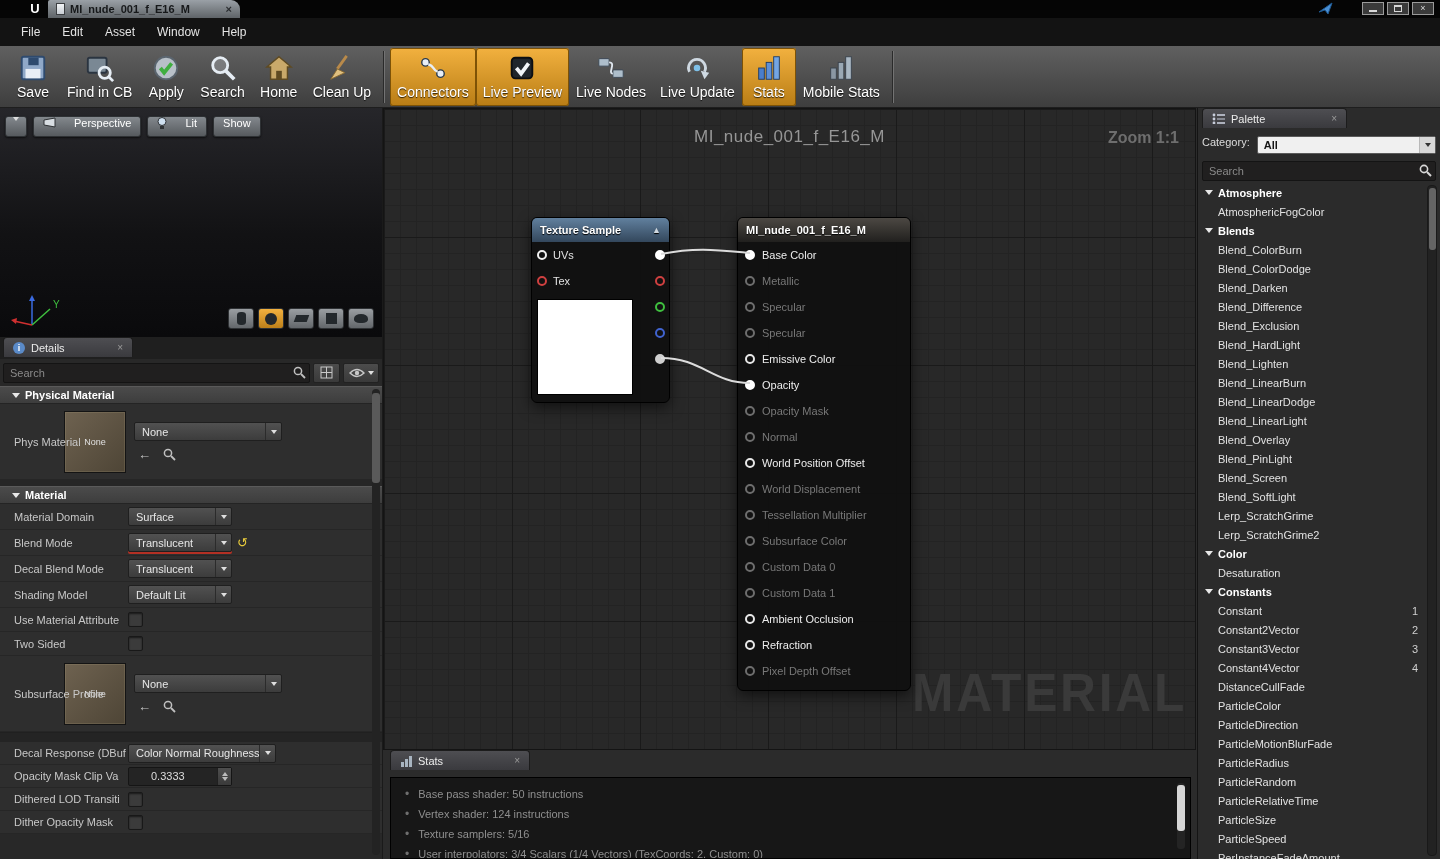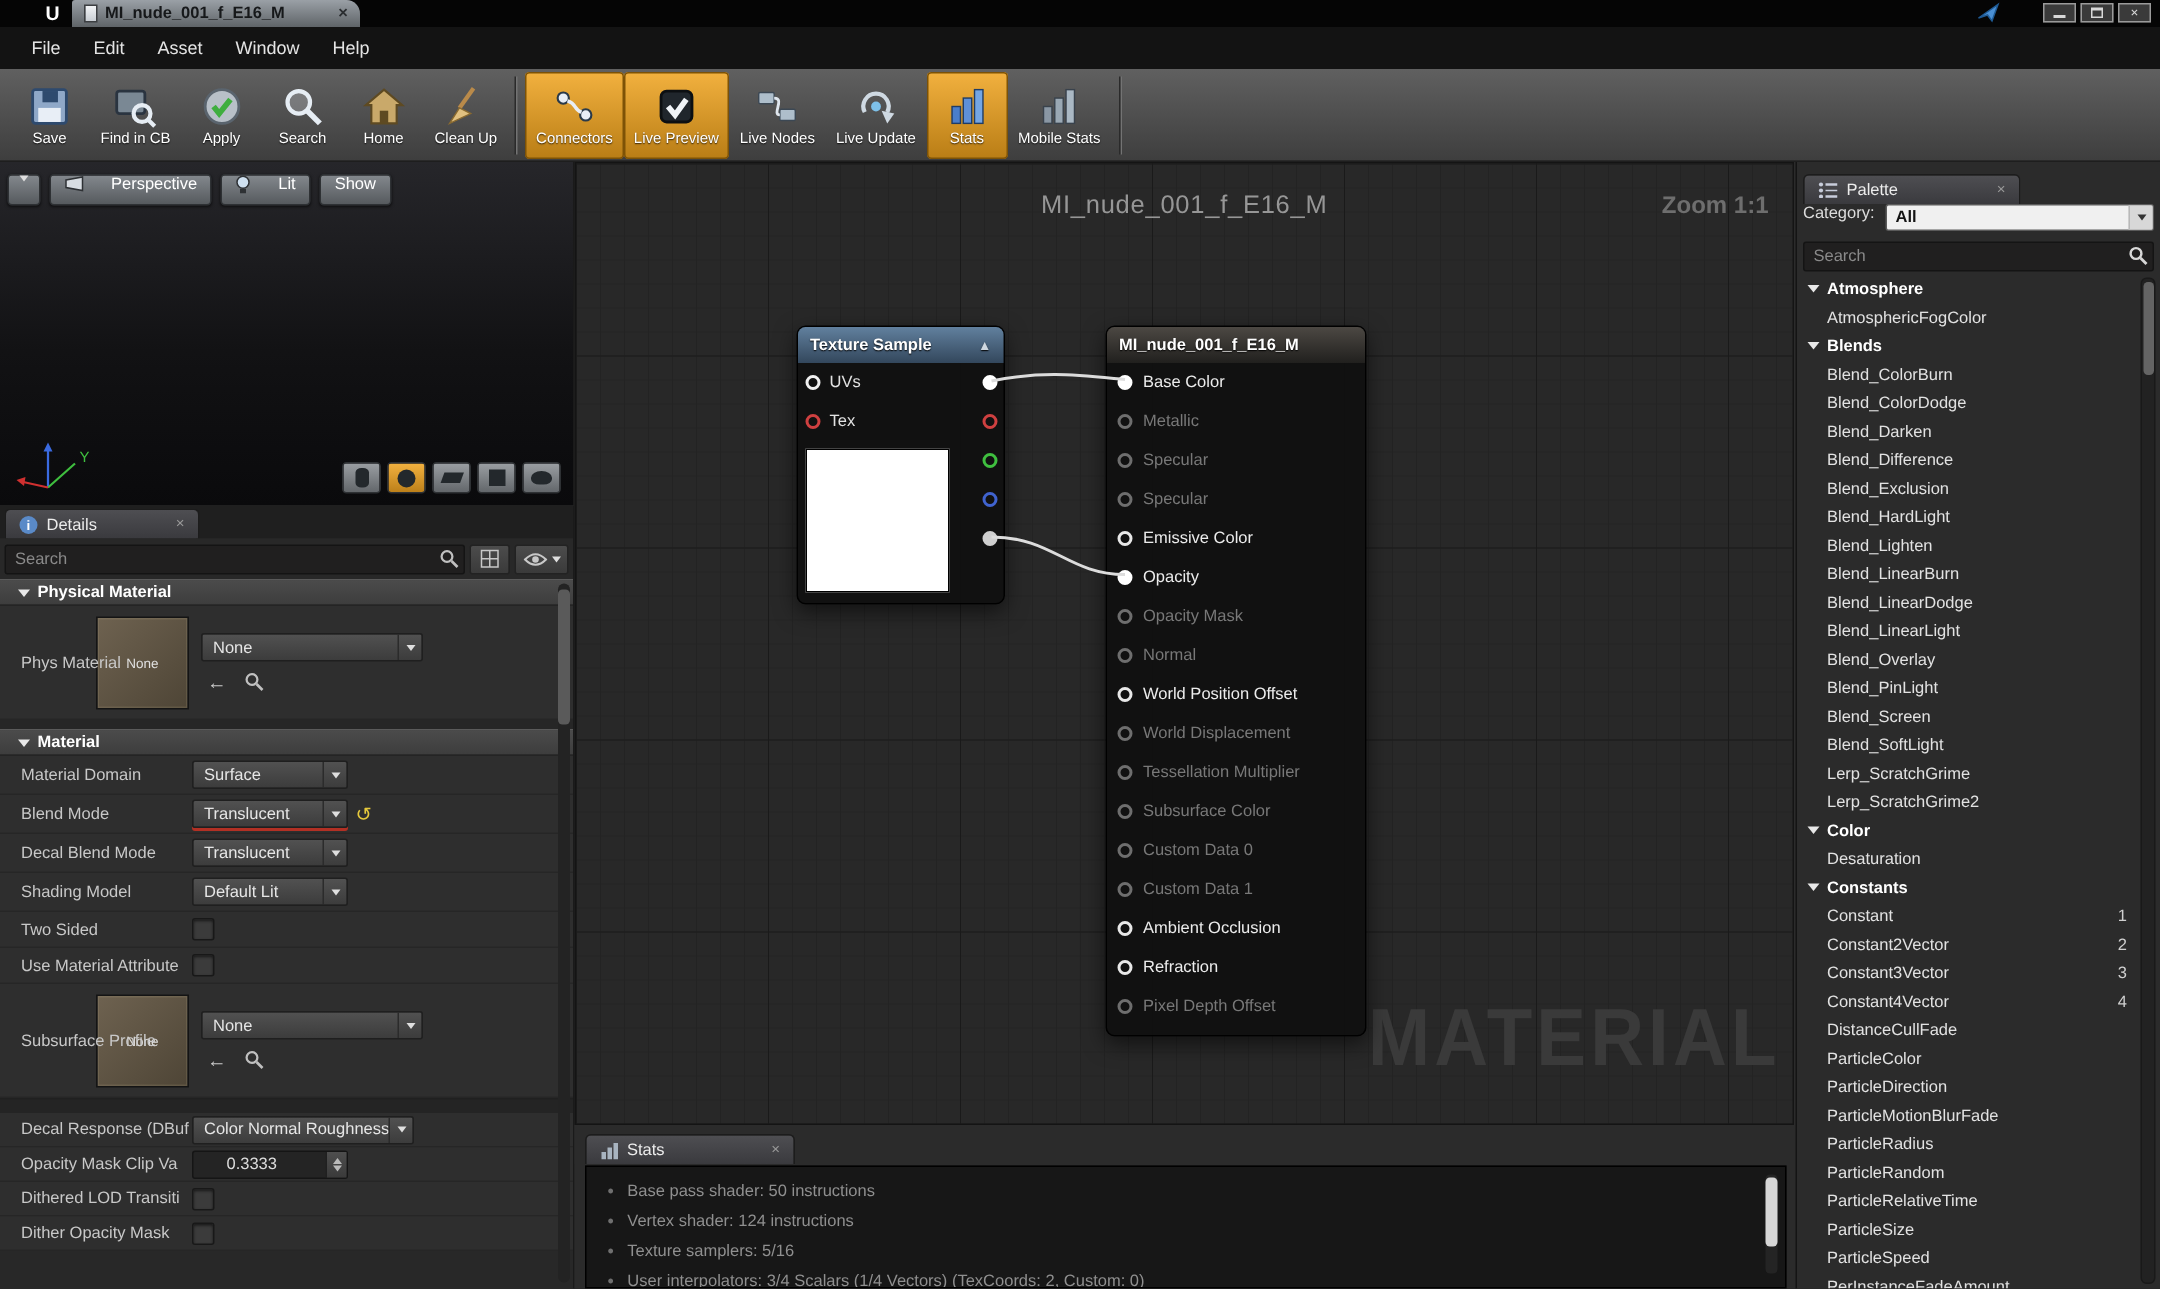--- a/index.html
+++ b/index.html
@@ -20,42 +20,42 @@
 
 
 #menubar{position:absolute;left:0;top:18px;width:1440px;height:28px;background:#131313;display:flex;align-items:center;padding-left:10px}
 .menu-item{padding:4px 11px;font-size:12px;color:#e4e4e4}
 
 
 #toolbar{position:absolute;left:0;top:46px;width:1440px;height:62px;background:linear-gradient(#606060,#3e3e3e);border-bottom:1px solid #1e1e1e;display:flex;align-items:center;padding:0 6px}
 .tb-btn{min-width:54px;height:58px;display:flex;flex-direction:column;align-items:center;justify-content:center;gap:1px;border-radius:3px;padding:0 7px}
 .tb-btn.active{background:linear-gradient(#f2b13f,#b97d15);box-shadow:inset 0 0 0 1px #7d5206}
 .tb-btn svg{width:30px;height:30px}
-.tb-label{font-size:10px;color:#fff;text-shadow:0 1px 1px rgba(0,0,0,.8);white-space:nowrap}
+.tb-label{font-size:14px;color:#fff;text-shadow:0 1px 1px rgba(0,0,0,.8);white-space:nowrap}
 .tb-sep{width:2px;height:52px;margin:0 5px;border-left:1px solid #2a2a2a;border-right:1px solid #737373}
 
 
 #viewport{position:absolute;left:0;top:108px;width:383px;height:229px;background:linear-gradient(#26262a 0%,#121214 55%,#0a0a0c 100%);border-right:1px solid #1a1a1a;overflow:hidden}
 #vp-toolbar{position:absolute;left:5px;top:8px;display:flex;gap:6px}
 .vp-btn{height:21px;background:linear-gradient(#83888d,#565a5e);border:1px solid #2e3134;border-radius:3px;color:#fff;display:flex;align-items:flex-start;gap:18px;padding:0 9px;box-shadow:0 1px 2px rgba(0,0,0,.6)}
 .vp-btn.small{padding:0 7px}
 .dda{width:0;height:0;border-left:3.5px solid transparent;border-right:3.5px solid transparent;border-top:4px solid #dfdfdf}
 #vp-shapes{position:absolute;right:8px;bottom:8px;display:flex;gap:4px}
 .shape-btn{width:26px;height:21px;background:linear-gradient(#9a9ea2,#63676b);border:1px solid #2e3134;border-radius:3px;display:flex;align-items:center;justify-content:center}
 .shape-btn.active{background:linear-gradient(#f2b13f,#bd801a)}
 .sh-cyl{width:9px;height:13px;background:#23282c;border-radius:4px/3px}
 .sh-sph{width:12px;height:12px;border-radius:50%;background:#23282c}
 .sh-pln{width:13px;height:7px;background:#23282c;transform:skewX(-20deg)}
 .sh-cub{width:11px;height:11px;background:#23282c}
 .sh-tea{width:14px;height:9px;background:#23282c;border-radius:50% 50% 40% 40%}
 #axis-gizmo{position:absolute;left:10px;bottom:6px}
 
 
 #details{position:absolute;left:0;top:337px;width:383px;height:522px;background:#282828;border-right:1px solid #1a1a1a}
-.tabrow{height:22px;background:#1f1f1f;display:flex;align-items:flex-end;padding-left:3px}
+.tabrow{height:22px;background:#1f1f1f;display:flex;padding-left:3px}
 .panel-tab{height:20px;min-width:130px;background:linear-gradient(#4e4e52,#3a3a3e);border:1px solid #1c1c1c;border-bottom:none;border-radius:4px 4px 0 0;display:flex;align-items:center;gap:6px;padding:0 9px;color:#ececec}
 .panel-tab .tab-x{color:#9a9a9a;font-size:10px;margin-left:auto}
 .info-badge{width:12px;height:12px;border-radius:50%;background:#5a8ac8;color:#fff;font-size:9px;font-weight:bold;text-align:center;line-height:12px;flex:none}
 #details-search-row{height:27px;display:flex;align-items:center;gap:3px;padding:0 3px;background:#282828}
 .search-box{position:relative;flex:1;height:20px}
 .search-box input{width:100%;height:100%;background:#201f1f;border:1px solid #141414;border-radius:2px;color:#cfcfcf;font-size:11px;padding:0 20px 0 6px;font-family:inherit;outline:none}
 .search-box input::placeholder{color:#8a8a8a}
 .search-mag{position:absolute;right:4px;top:3px}
 .sq-btn{width:27px;height:20px;background:linear-gradient(#4c4c4c,#3a3a3a);border:1px solid #222;border-radius:2px;display:flex;align-items:center;justify-content:center;gap:3px;flex:none}
 .section-hdr{height:18px;background:linear-gradient(#4b4b4b,#3d3d3d);border-top:1px solid #5a5a5a;border-bottom:1px solid #242424;display:flex;align-items:center;padding-left:12px;gap:5px;font-weight:bold;color:#fff}
@@ -416,25 +416,25 @@
   <div class="prop-row">
     <span class="prop-label">Shading Model</span>
     <div class="dd w104">
       <span>Default Lit</span>
       <span class="dd-arrow">
           <span class="dda"></span>
         </span>
     </div>
   </div>
   <div class="prop-row short">
+    <span class="prop-label">Use Material Attribute</span>
+    <span class="checkbox"></span>
+  </div>
+  <div class="prop-row short">
     <span class="prop-label">Two Sided</span>
-    <span class="checkbox"></span>
-  </div>
-  <div class="prop-row short">
-    <span class="prop-label">Use Material Attribute</span>
     <span class="checkbox"></span>
   </div>
   <div class="asset-row">
     <span class="prop-label" style="position:absolute">Subsurface Profile</span>
     <div class="thumb">
         <span>None</span>
       </div>
     <div class="asset-ctrl">
       <div class="dd w148">
         <span>None</span>

